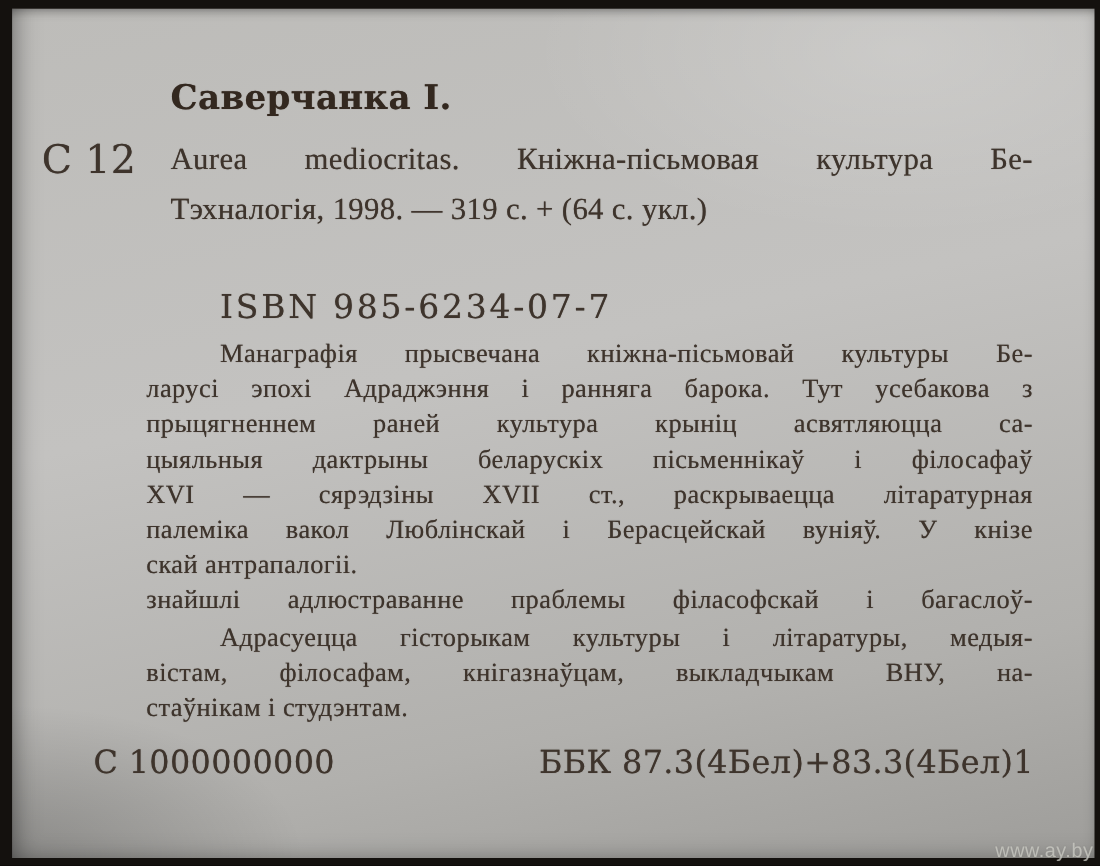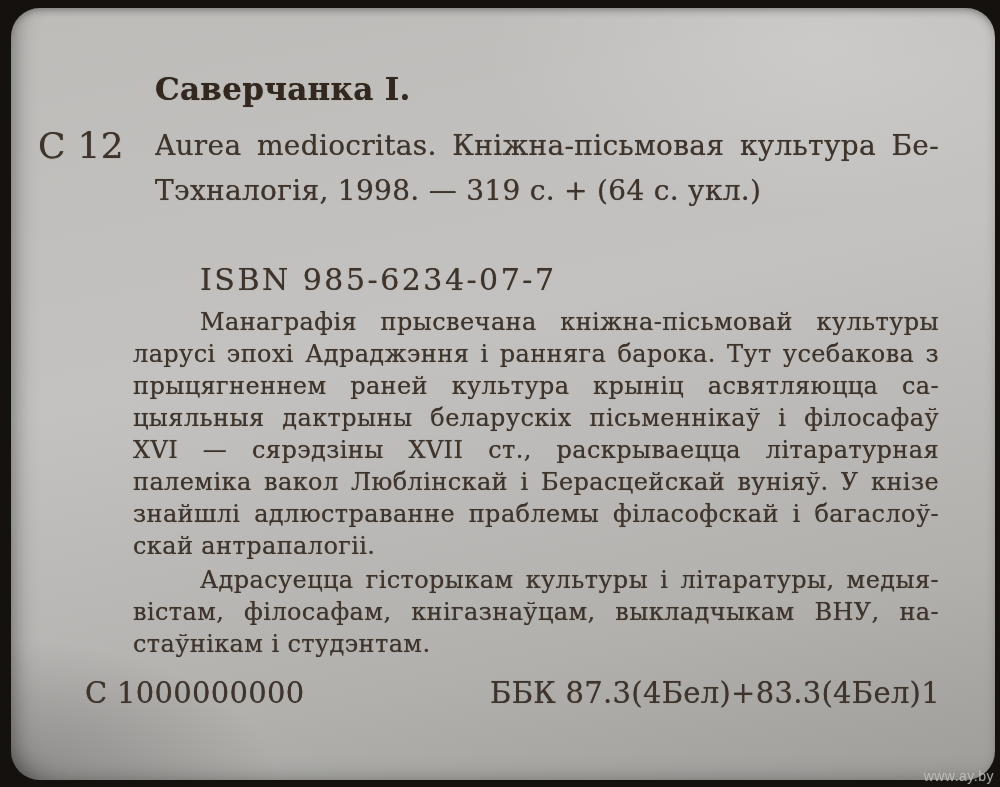--- a/index.html
+++ b/index.html
@@ -17,47 +17,46 @@
     position:absolute;left:11px;top:8px;right:5px;bottom:7px;
     background-image:
       radial-gradient(ellipse 55% 35% at 82% 5%, rgba(255,255,255,0.18), rgba(255,255,255,0) 62%),
       radial-gradient(ellipse 45% 30% at 0% 100%, rgba(0,0,0,0.22), rgba(0,0,0,0) 60%),
       linear-gradient(168deg, #bdbcb9 0%, #c3c2c0 42%, #b1b0ad 78%, #9e9d9a 100%);
     box-shadow:
       inset 16px -10px 24px -16px rgba(0,0,0,0.5),
       inset -7px 5px 12px -9px rgba(0,0,0,0.25),
       inset 0 10px 10px -9px rgba(0,0,0,0.35);
     color:var(--text);
-    border-radius:29px;
   }
   .page *{color:var(--text);}
   .txt{
     position:absolute;
     text-shadow:0 0 0.7px rgba(62,52,44,0.75);
     letter-spacing:0.3px;
   }
   .heading{left:144px;top:63px;font-size:31px;font-weight:bold;color:#33281f;}
   .class-code{left:27px;top:117px;font-size:36px;}
   .biblio{left:144px;top:115px;width:784px;font-size:28px;--lh:45px;}
   .isbn{left:189px;top:254px;font-size:30px;letter-spacing:2.5px;}
   .annot{left:122px;width:806px;font-size:24px;--lh:32px;letter-spacing:0.4px;}
   .p1{top:298px;}
   .p2{top:556px;}
   .tline{
-    position:relative;height:var(--lh);line-height:var(--lh);overflow:hidden;
+    position:relative;height:var(--lh);line-height:var(--lh);overflow:hidden;font-family:Liberation Serif, serif;
   }
   .tline.just{text-align:justify;text-align-last:justify;}
   .tline.indent{text-indent:67px;}
   .bottom-row{
     left:74px;right:55px;top:668px;font-size:29px;
     display:flex;justify-content:space-between;align-items:center;
   }
   .watermark{
     position:absolute;right:6px;bottom:3px;
-    font-family:"Liberation Sans",sans-serif;font-size:14px;
+    font-family:"Liberation Sans",sans-serif;font-size:18px;
     color:rgba(236,236,230,0.55);text-shadow:0 0 1px rgba(120,120,115,0.6);
     letter-spacing:0.5px;
   }
 </style>
 </head>
 <body>
 
 <div class="photo">
   <div class="page">
 
@@ -72,22 +71,22 @@
 
     <div class="txt isbn">ISBN 985-6234-07-7</div>
 
     <div class="txt annot p1">
         <div class="tline indent just">Манаграфія прысвечана кніжна-пісьмовай культуры Бе-</div>
         <div class="tline just">ларусі эпохі Адраджэння і ранняга барока. Тут усебакова з</div>
         <div class="tline just">прыцягненнем раней культура крыніц асвятляюцца са-</div>
         <div class="tline just">цыяльныя дактрыны беларускіх пісьменнікаў і філосафаў</div>
         <div class="tline just">XVI — сярэдзіны XVII ст., раскрываецца літаратурная</div>
         <div class="tline just">палеміка вакол Люблінскай і Берасцейскай вуніяў. У кнізе</div>
+        <div class="tline">скай антрапалогіі.</div>
         <div class="tline just">знайшлі адлюстраванне праблемы філасофскай і багаслоў-</div>
-        <div class="tline">скай антрапалогіі.</div>
       </div>
 
     <div class="txt annot p2">
         <div class="tline indent just">Адрасуецца гісторыкам культуры і літаратуры, медыя-</div>
         <div class="tline just">вістам, філосафам, кнігазнаўцам, выкладчыкам ВНУ, на-</div>
         <div class="tline">стаўнікам і студэнтам.</div>
       </div>
 
     <div class="txt bottom-row">
       <span>С 1000000000</span>

